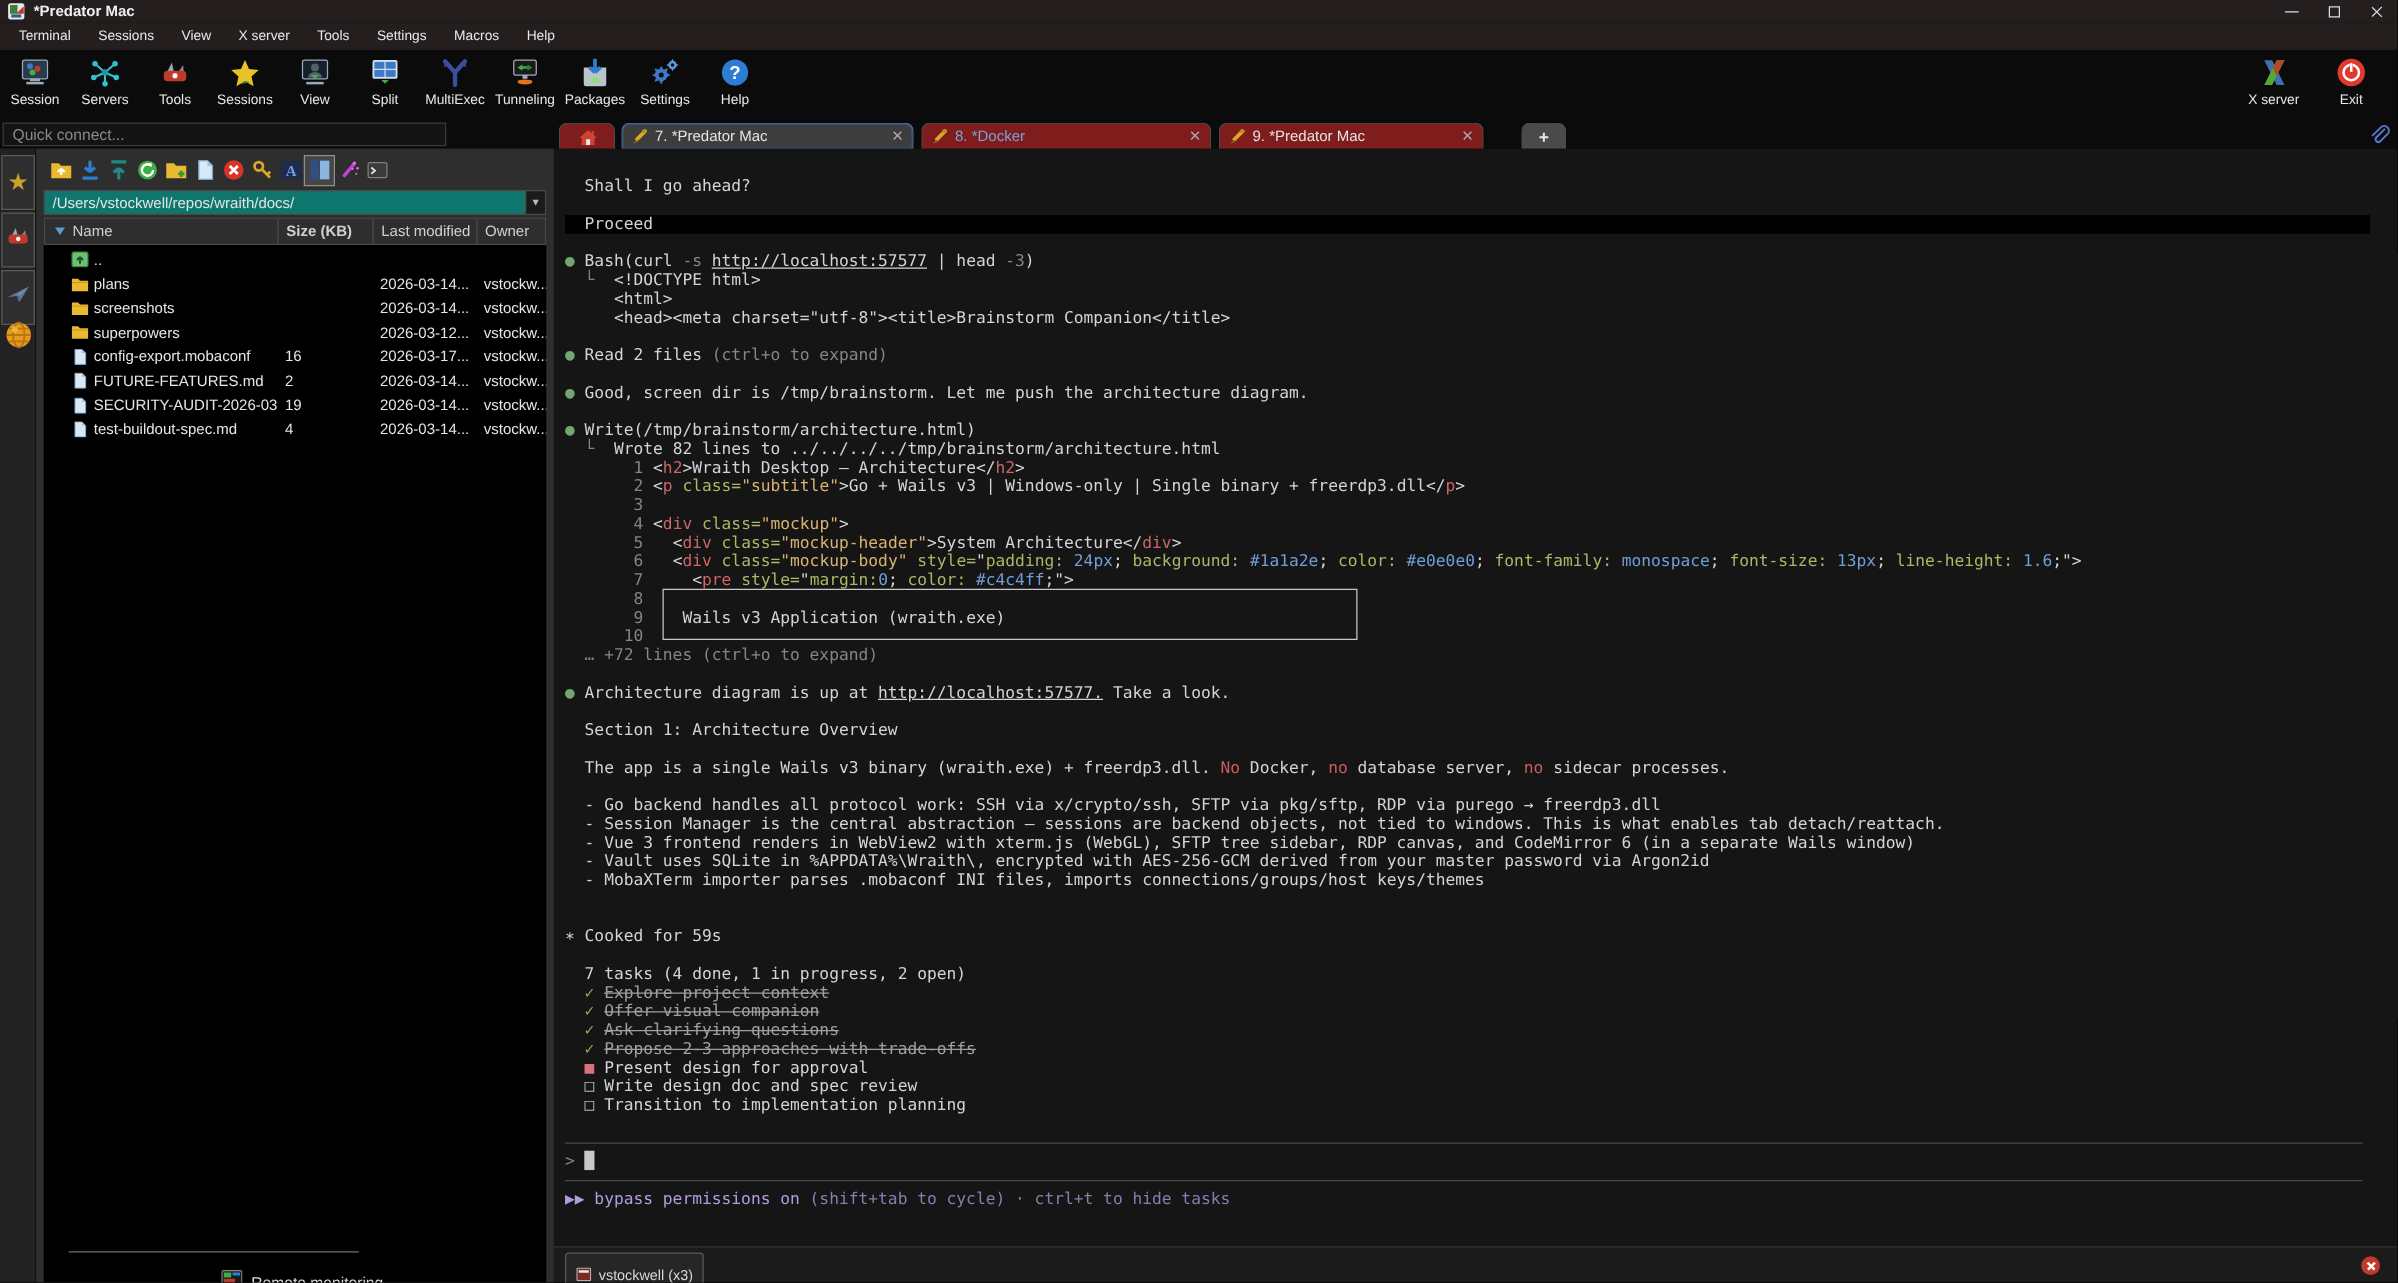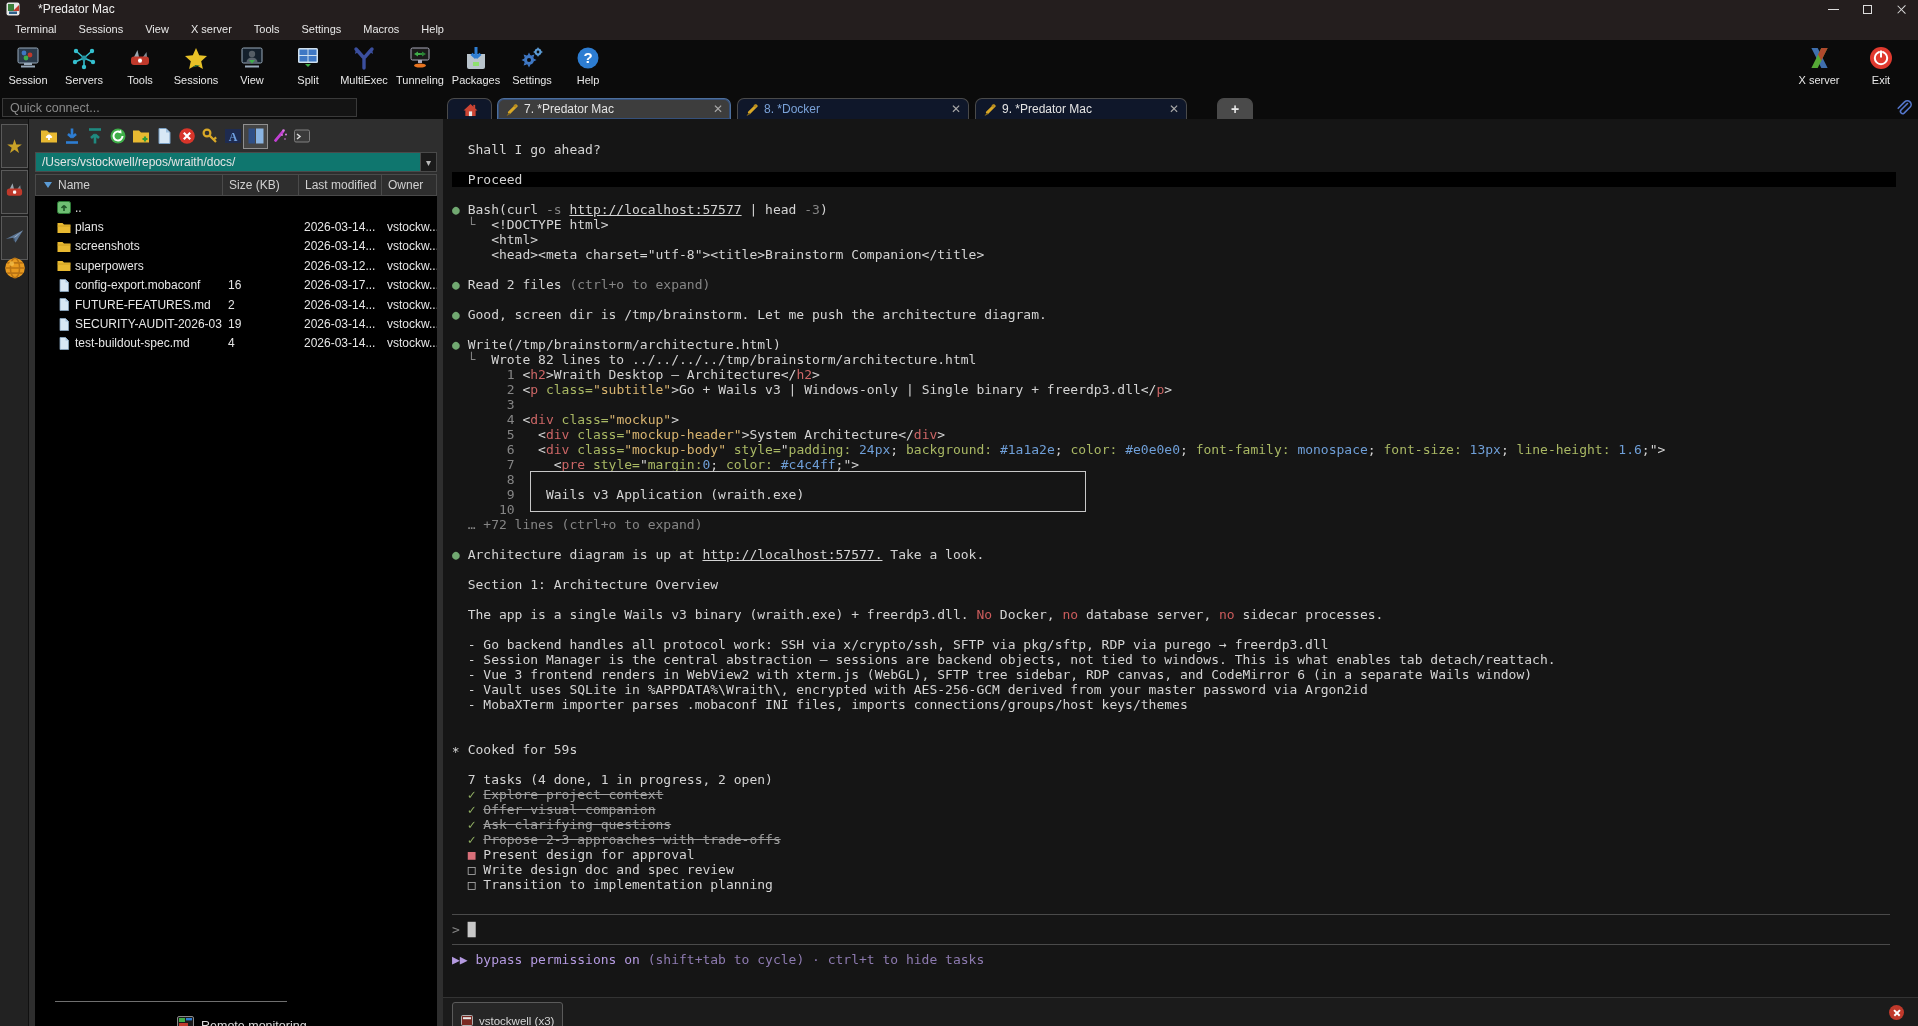--- a/index.html
+++ b/index.html
@@ -3,21 +3,21 @@
 <meta charset="utf-8">
 <style>
   * { margin:0; padding:0; box-sizing:border-box; }
   html,body { width:1918px; height:1026px; background:#000; overflow:hidden; }
   body { font-family:"Liberation Sans", sans-serif; }
   #app { position:relative; width:1918px; height:1026px; background:#0b0b0b; }
 
   
   #titlebar { position:absolute; left:0; top:0; width:1918px; height:18px; background:#241e1e; display:flex; align-items:center; }
   #titlebar .app-icon { width:14px; height:14px; margin-left:6px; display:inline-block; }
-  #titlebar .title { color:#f0f0f0; font-size:12px; margin-left:18px; }
+  #titlebar .title { color:#f0f0f0; font-size:12px; margin-left:7px;font-weight:bold; }
   .win-controls { position:absolute; right:0; top:0; height:18px; display:flex; }
   .win-btn { width:34px; height:18px; display:flex; align-items:center; justify-content:center; cursor:default; }
   .wb-min { width:11px; height:1px; background:#ddd; }
   .wb-max { width:9px; height:9px; border:1px solid #ddd; }
   .wb-close { position:relative; width:11px; height:11px; }
   .wb-close::before,.wb-close::after { content:""; position:absolute; left:5px; top:0; width:1.4px; height:11px; background:#ddd; }
   .wb-close::before { transform:rotate(45deg);} .wb-close::after{ transform:rotate(-45deg);}
 
   
   #menubar { position:absolute; left:0; top:18px; width:1918px; height:22px; background:#241e1e; display:flex; align-items:center; padding-left:4px; }
@@ -29,21 +29,21 @@
   .tb-group-right { position:absolute; right:6px; top:0; display:flex; }
   .tb-btn { width:56px; height:56px; display:flex; flex-direction:column; align-items:center; justify-content:flex-start; padding-top:4px; }
   .tb-btn .ticon { width:27px; height:27px; display:flex; align-items:center; justify-content:center; }
   .tb-btn .tlabel { color:#e8e8e8; font-size:11px; margin-top:3px; white-space:nowrap; }
   .tb-btn.wide { width:62px; }
 
   
   #tabrow { position:absolute; left:0; top:97px; width:1918px; height:22px; background:#0b0b0b; }
   #quick-connect { position:absolute; left:2px; top:1px; width:355px; height:19px; background:#141414; border:1px solid #3a3a3a; color:#b9b9b9; font-size:12.5px; padding:0 7px; font-family:"Liberation Sans",sans-serif; }
   #quick-connect::placeholder { color:#8a8a8a; }
-  .tab { position:absolute; top:1px; height:21px; background:#0f172a; border:1px solid #4a4a4a; border-bottom:none; border-radius:7px 7px 0 0; display:flex; align-items:center; padding:0 7px; }
+  .tab { position:absolute; top:1px; height:21px; background:#7f1d1d; border:1px solid #4a4a4a; border-bottom:none; border-radius:7px 7px 0 0; display:flex; align-items:center; padding:0 7px; }
   .tab.active { background:#3d3d3d; border-color:#4d6f9d; box-shadow:0 0 0 1px #35507a inset; }
   .tab .tab-label { color:#e4e4e4; font-size:12px; margin-left:6px; white-space:nowrap; overflow:hidden; flex:1; }
   .tab.blue .tab-label { color:#7aa2d8; }
   .tab .tab-close { color:#a8a8a8; font-size:12px; margin-left:8px; line-height:1; }
   .tab .tico { width:13px; height:13px; flex:0 0 auto; }
   .tab.home-tab { display:flex; justify-content:center; }
   .tab.new-tab { background:#4a4a4a; justify-content:center; }
   .tab.new-tab .plus { color:#e8e8e8; font-size:14px; font-weight:bold; line-height:1; }
   #paperclip { position:absolute; right:6px; top:2px; width:18px; height:18px; }
 
@@ -59,21 +59,21 @@
   .ft { width:23px; height:23px; display:flex; align-items:center; justify-content:center; }
   .ft svg { width:18px; height:18px; }
   .ft.sel { background:#454545; outline:1px solid #909090; }
   #path-bar { position:absolute; left:6px; top:33px; width:402px; height:20px; display:flex; }
   #path-input { flex:1; background:#0f766e; border:1px solid #4a4a4a; border-right:none; color:#e4e4e4; font-size:12px; padding:0 6px; font-family:"Liberation Sans",sans-serif; }
   #path-drop { width:17px; background:#1b1b1b; border:1px solid #4a4a4a; color:#b9b9b9; font-size:10px; display:flex; align-items:center; justify-content:center; }
 
   #file-area { position:absolute; left:6px; top:55px; width:402px; height:852px; background:#000; }
   #table-header { position:absolute; left:0; top:0; width:402px; height:22px; background:#2e2e2e; border:1px solid #4a4a4a; display:flex; align-items:center; }
   .th { color:#d0d0d0; font-size:12px; height:100%; display:flex; align-items:center; padding-left:6px; border-right:1px solid #4a4a4a; }
-  .th-name { width:187px; } .th-size { width:76px; } .th-mod { width:83px; } .th-owner { flex:1; border-right:none; }
+  .th-name { width:187px; } .th-size { width:76px;font-weight:bold; } .th-mod { width:83px; } .th-owner { flex:1; border-right:none; }
   .sort-arrow { width:0; height:0; border-left:4.5px solid transparent; border-right:4.5px solid transparent; border-top:6px solid #5b9bd5; margin:0 6px 0 2px; }
   #rows { position:absolute; left:0; top:24px; width:402px; }
   .frow { height:19.4px; display:flex; align-items:center; color:#e6e6e6; font-size:12px; }
   .frow .fic { width:14px; height:13px; margin-left:22px; margin-right:4px; flex:0 0 auto; }
   .frow .fname { width:147px; white-space:nowrap; overflow:hidden; }
   .frow .fsize { width:76px; padding-left:6px; }
   .frow .fmod { width:83px; padding-left:6px; white-space:nowrap; }
   .frow .fowner { flex:1; padding-left:6px; white-space:nowrap; overflow:hidden; }
 
   #side-sep { position:absolute; left:20px; top:827px; width:232px; height:1px; background:#6f6f6f; }

